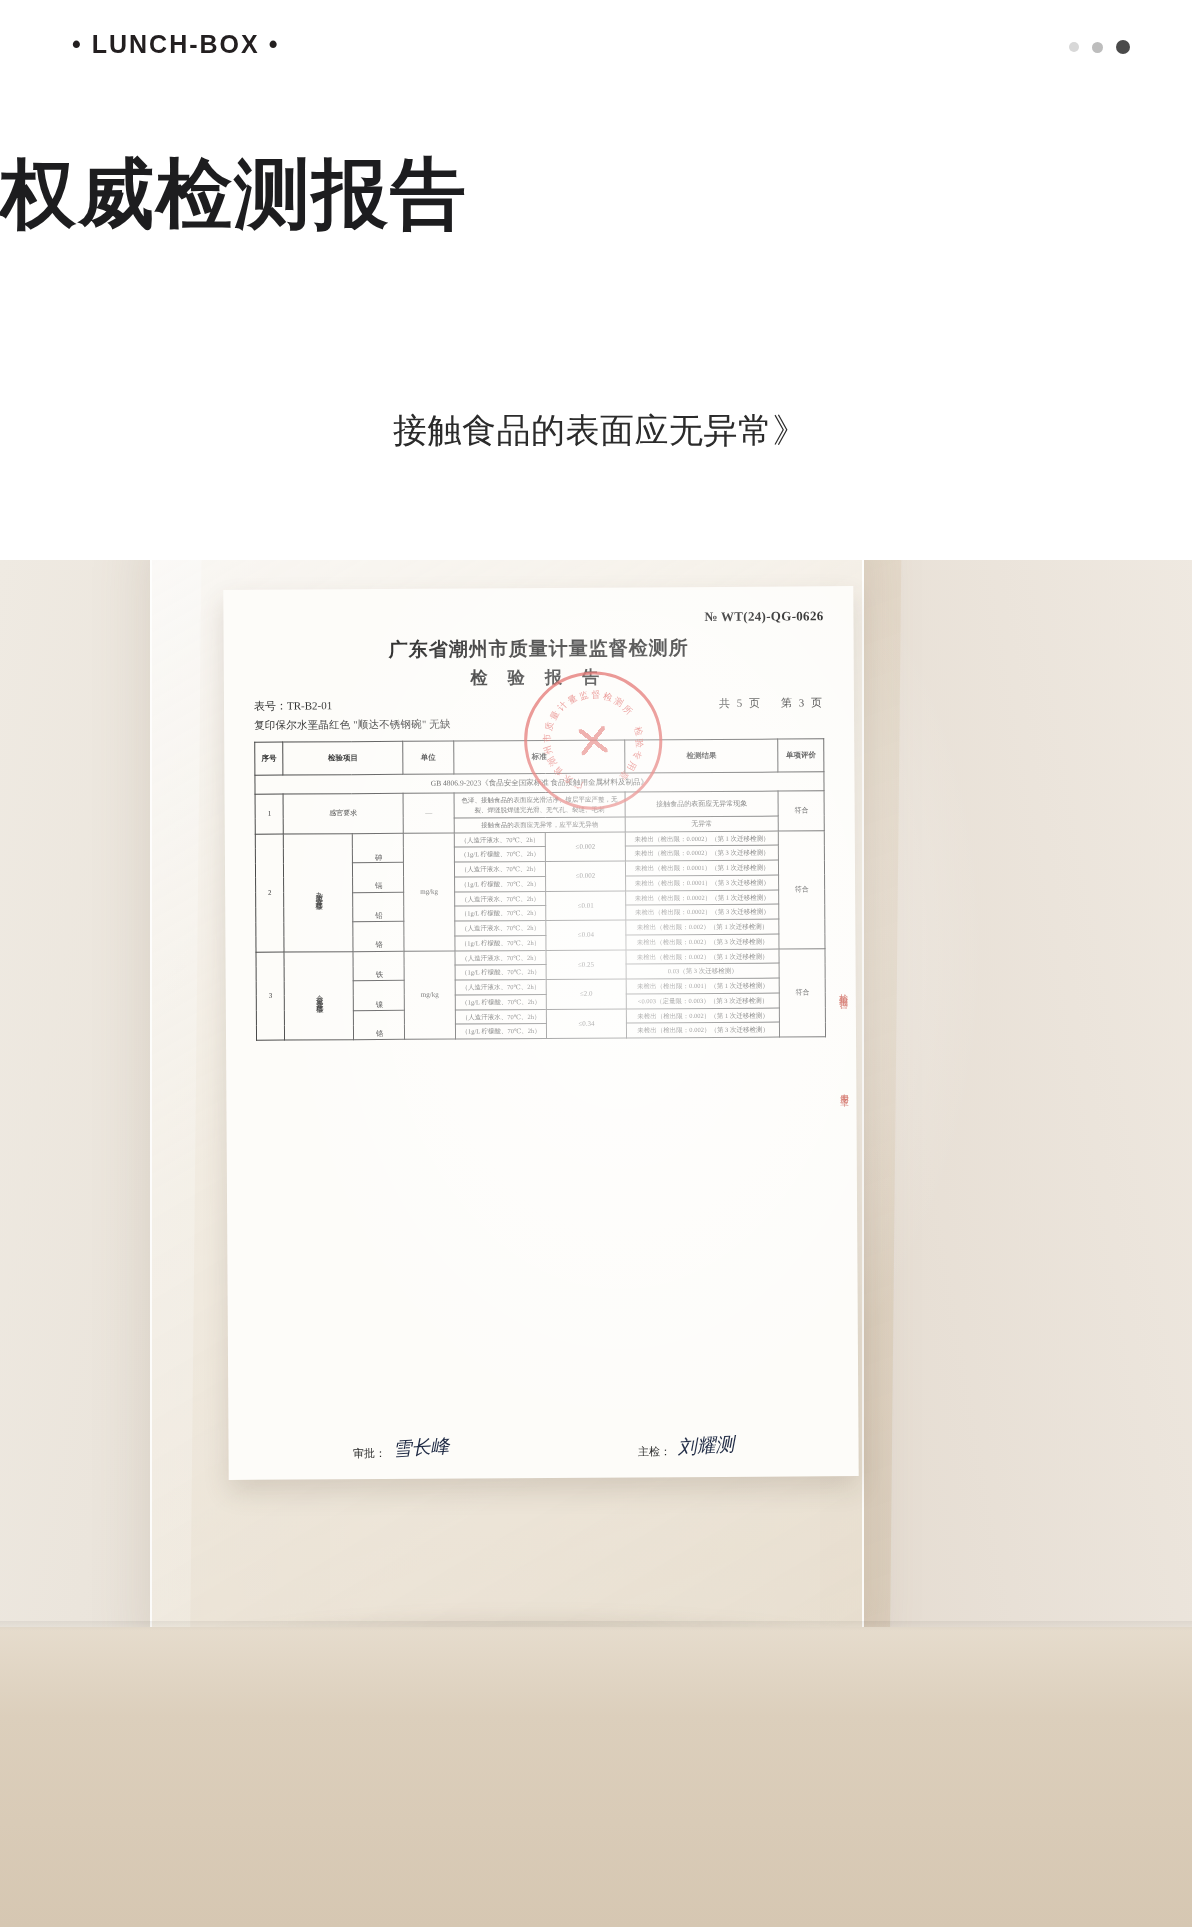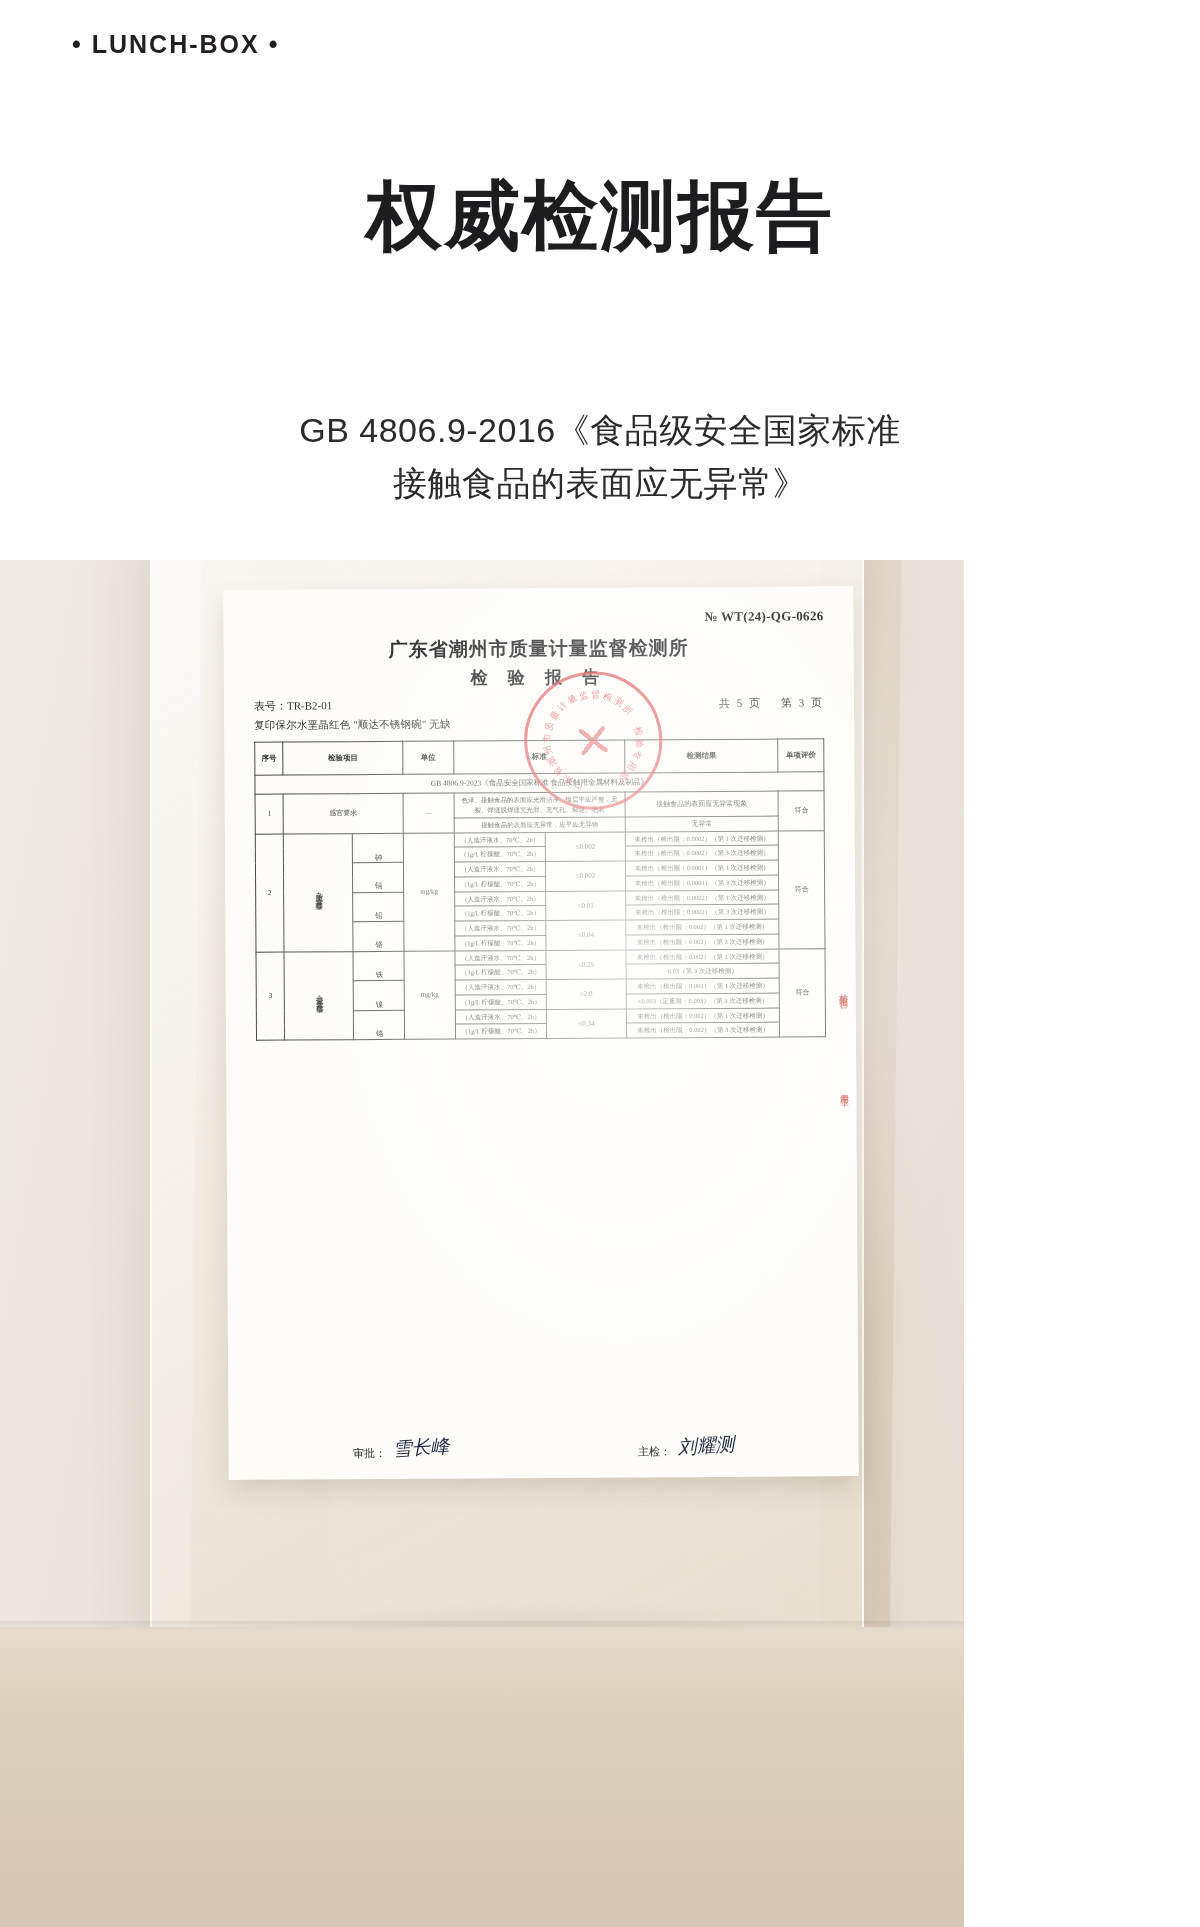--- a/index.html
+++ b/index.html
@@ -10,21 +10,21 @@
   body {
     font-family: "Liberation Sans", "DejaVu Sans", sans-serif;
     width: 1200px;
     height: 1927px;
     position: relative;
     overflow: hidden;
   }
 
   .page {
     position: relative;
-    width: 964px;
+    width: 1192px;
     height: 1927px;
     background: #ffffff;
     overflow: hidden;
   }
 
   
   .top-bar {
     position: absolute;
     top: 0; left: 0;
     width: 1200px;
@@ -54,22 +54,21 @@
   .dot.d1 { width: 10px; height: 10px; background: #d8d8d8; }
   .dot.d2 { width: 11px; height: 11px; background: #bdbdbd; }
   .dot.d3 { width: 14px; height: 14px; background: #4a4a4a; }
 
   
   .headline {
     position: absolute;
     top: 148px;
     left: 0;
     width: 1200px;
-    text-align: center;
-    margin-top: 22px;
+    text-align: left;
   }
   .headline h1 {
     margin: 0;
     font-size: 76px;
     line-height: 1.22;
     font-weight: 700;
     color: #1d1d1f;
     letter-spacing: 2px;
   }
   .headline h1 .l2 {
@@ -361,21 +360,20 @@
       <span class="dot d3"></span>
     </div>
   </div>
 
   <div class="headline">
     <h1>
       <span class="l1">权威检测报告</span>
     </h1>
   </div>
   <div class="subline">
-    <span class="s1">GB 4806.9-2016《食品级安全国家标准</span>
     <span class="s2">接触食品的表面应无异常》</span>
   </div>
 
   <div class="scene">
     <div class="wash-left"></div>
     <div class="wash-right"></div>
     <div class="stand-back"></div>
     <div class="stand"></div>
     <div class="stand-shadow"></div>
     <div class="table"></div>

